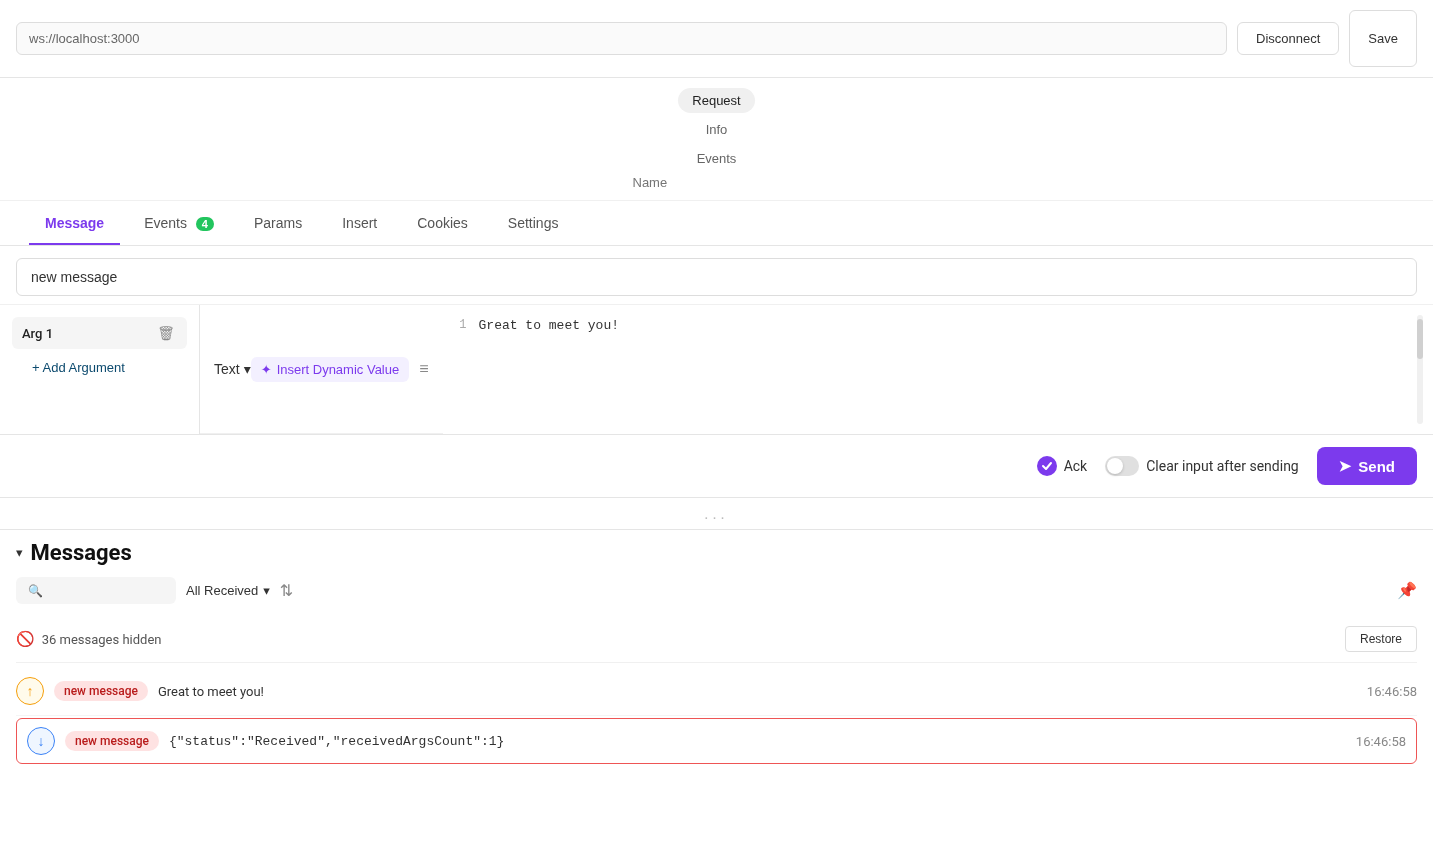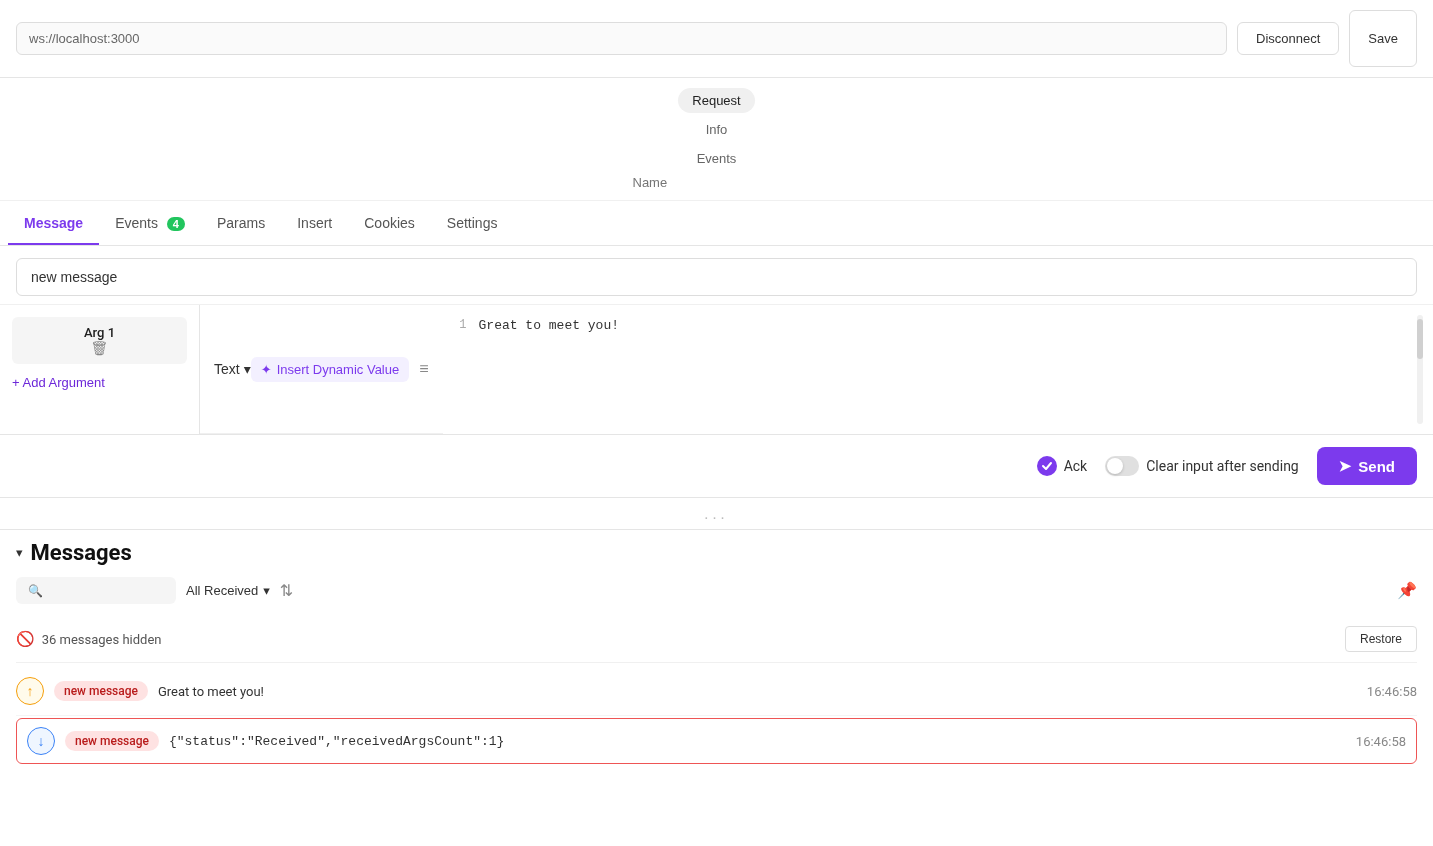--- a/index.html
+++ b/index.html
@@ -76,23 +76,23 @@
       font-size: 13px;
       color: #aaa;
       background: transparent;
       margin-left: 8px;
     }
 
     
     .nav-tabs {
       display: flex;
       align-items: flex-end;
-      padding: 0 8px;
+      padding: 0 29px;
       border-bottom: 1px solid #e5e5e5;
-      gap: 0;
+      gap: 8px;
     }
     .nav-tab {
       padding: 14px 16px 12px;
       font-size: 14px;
       cursor: pointer;
       color: #555;
       border-bottom: 2px solid transparent;
       background: none;
       border-top: none;
       border-left: none;
@@ -146,38 +146,38 @@
     .arg-item {
       display: flex;
       align-items: center;
       justify-content: space-between;
       background: #f5f5f5;
       border-radius: 6px;
       padding: 8px 10px;
       font-size: 13px;
       font-weight: 500;
       margin-bottom: 10px;
-      flex-direction: column;
     }
     .arg-delete-btn {
       background: none;
       border: none;
       cursor: pointer;
       color: #888;
       font-size: 14px;
       padding: 0 2px;
     }
     .add-argument-btn {
       background: none;
       border: none;
       cursor: pointer;
-      color: #6d28d9;
+      color: #0c4a6e;
       font-size: 13px;
       font-weight: 500;
       padding: 0;
+      margin-left: 20px;
     }
 
     .editor-panel {
       flex: 1;
       display: flex;
       flex-direction: row;
       padding: 0;
       overflow: hidden;
     }
     .editor-toolbar {

